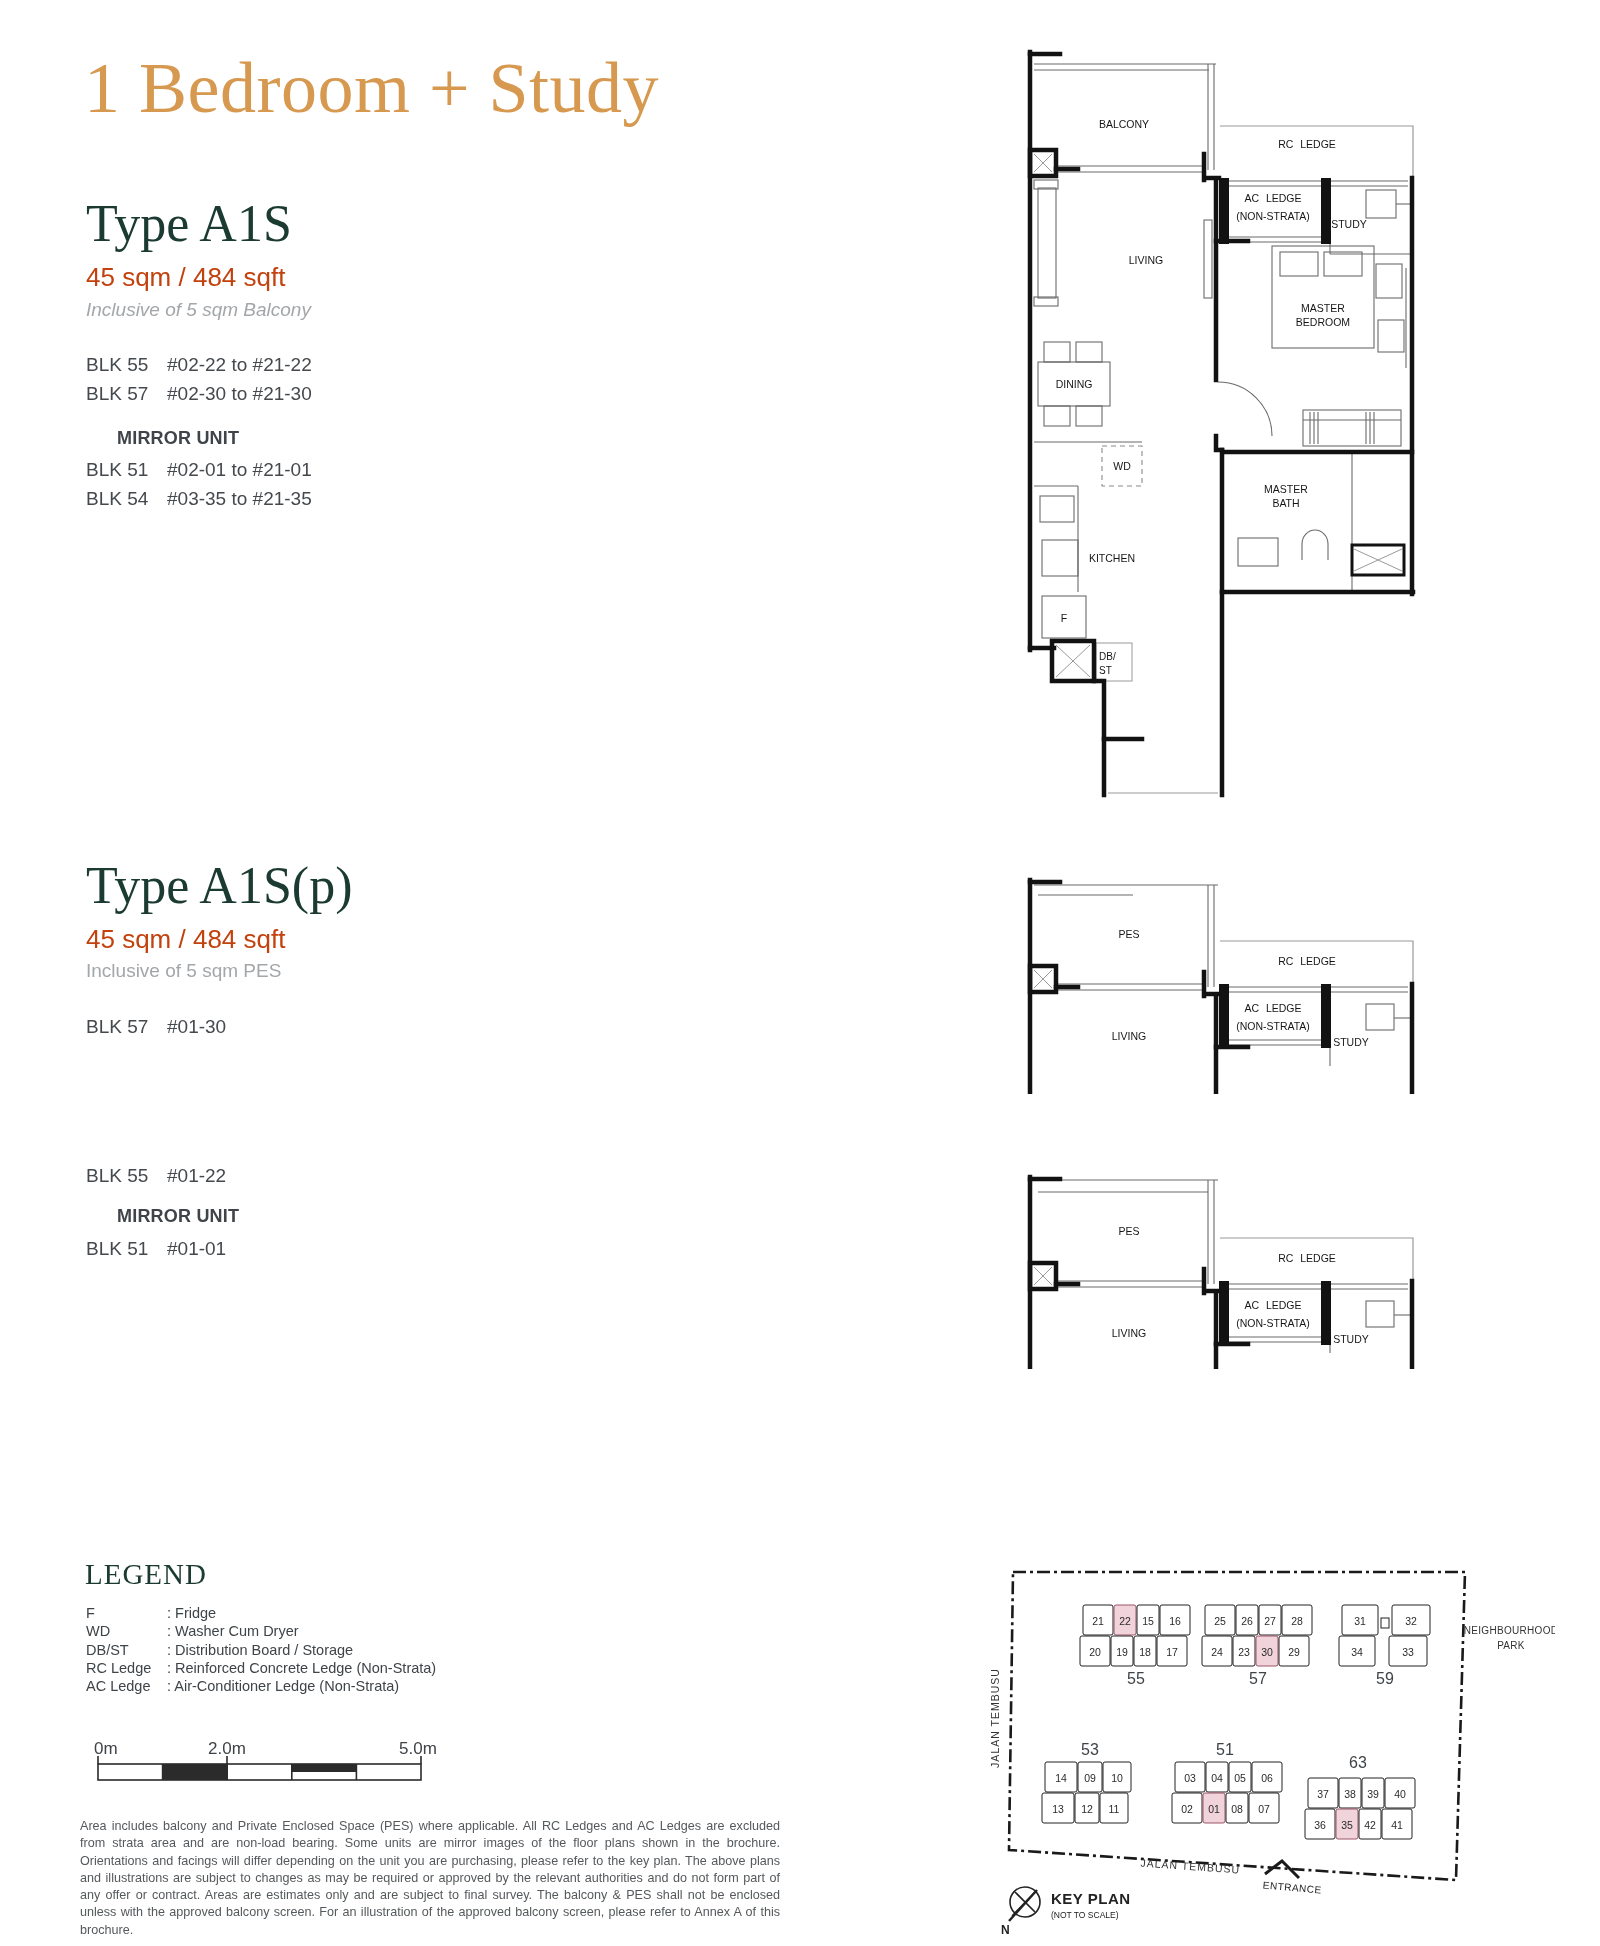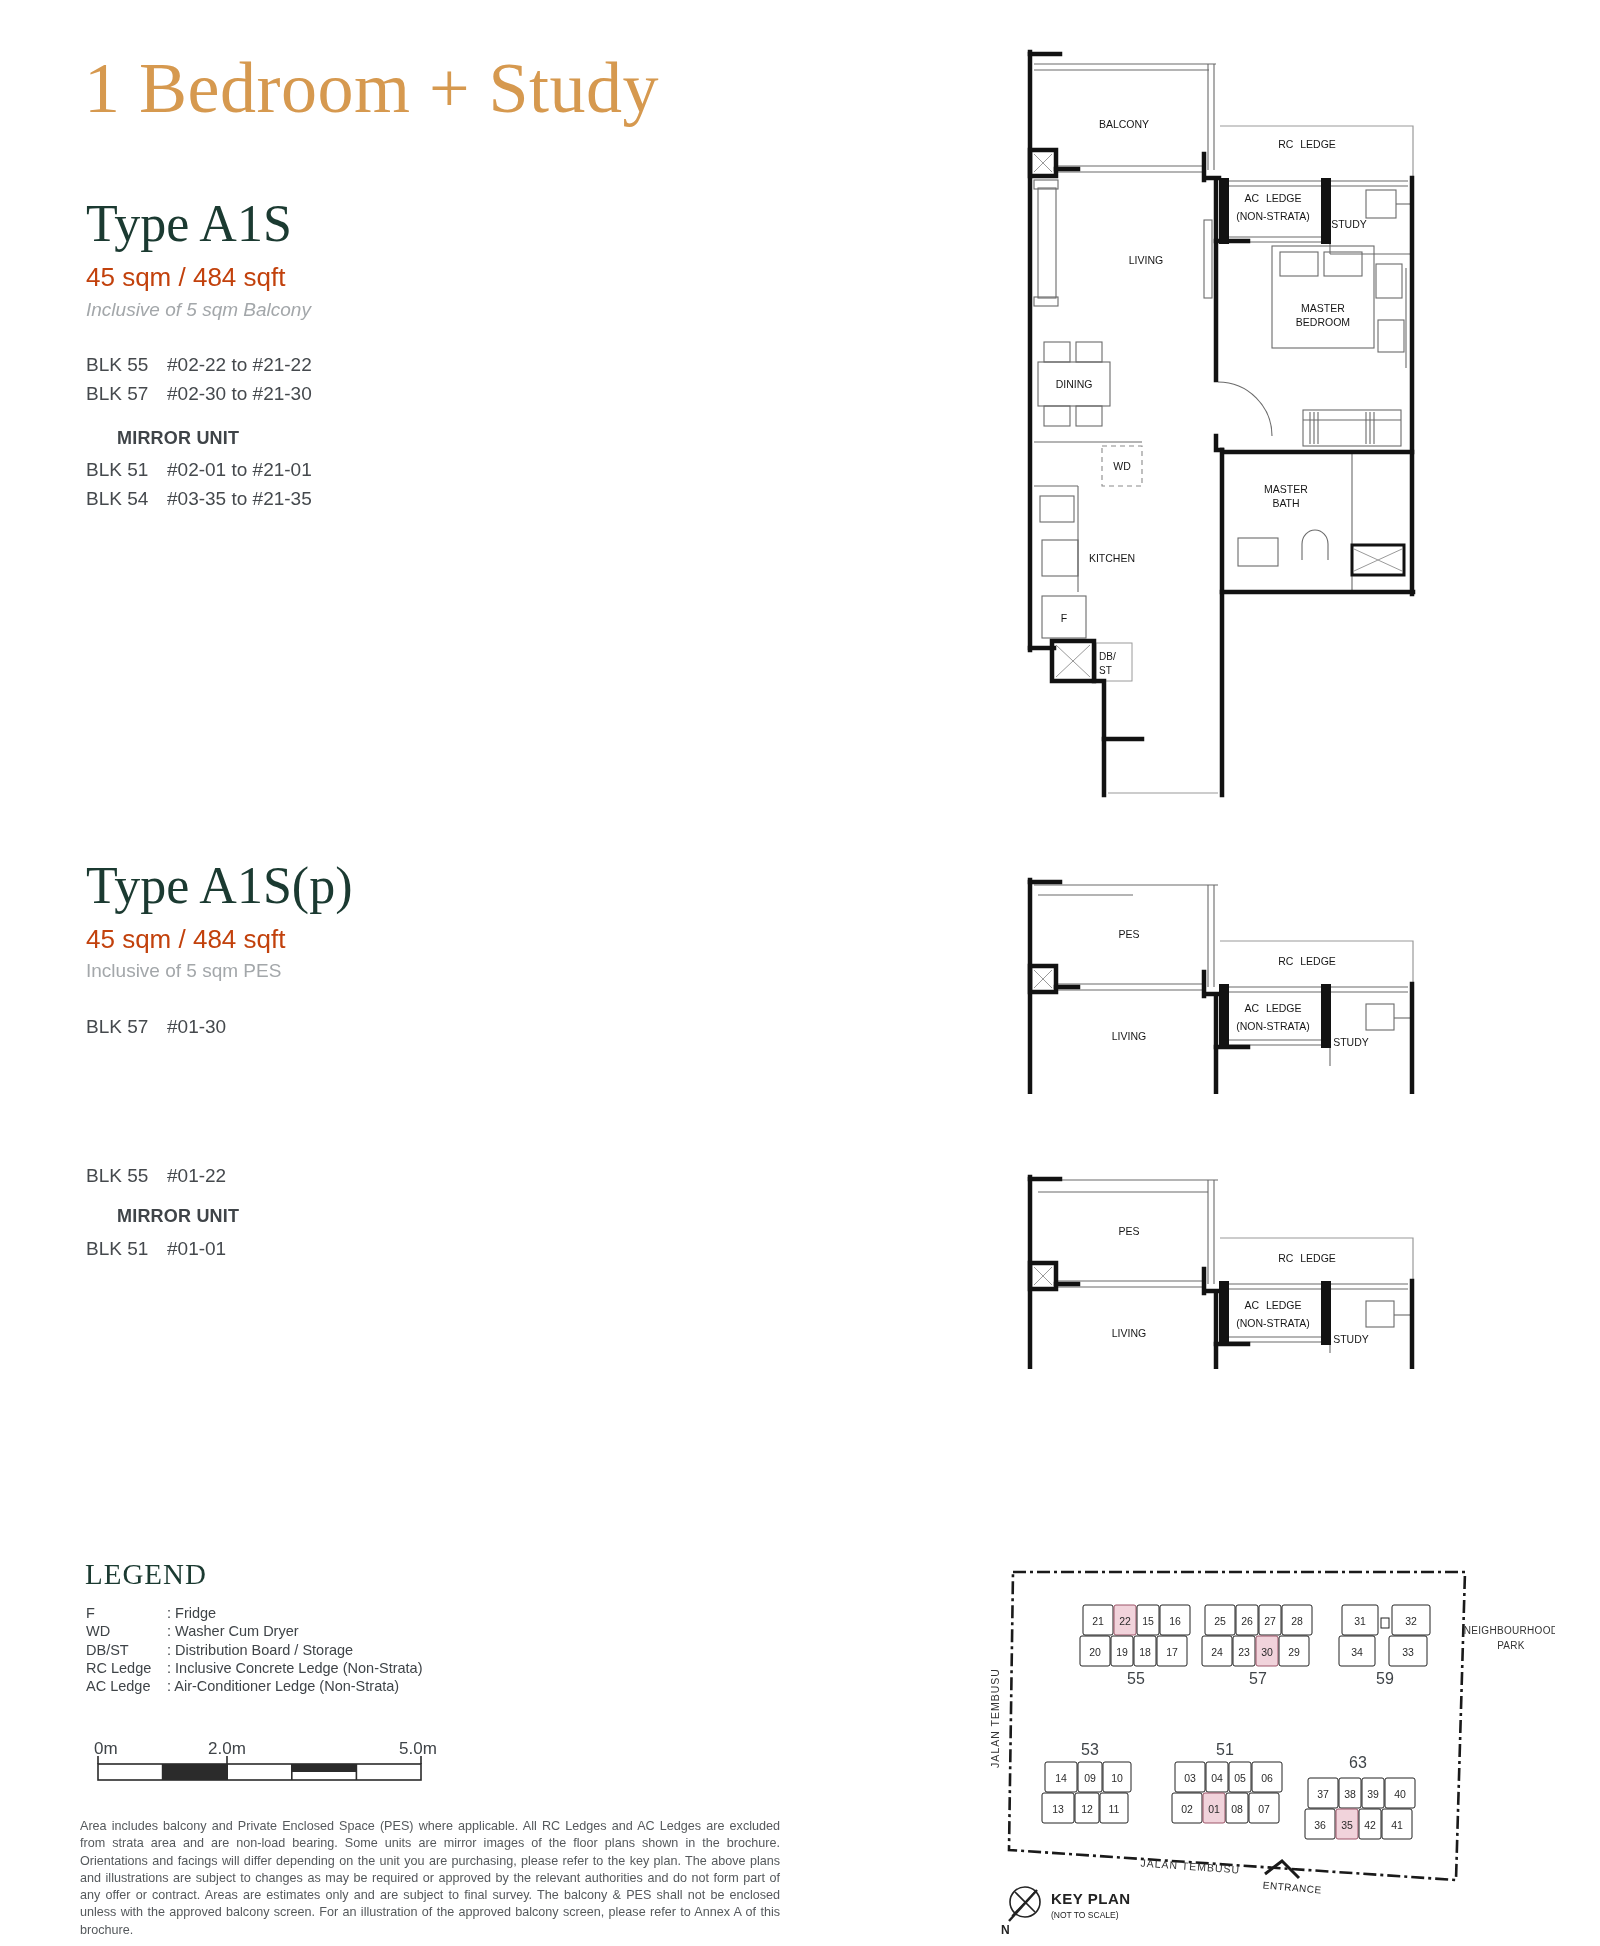--- a/index.html
+++ b/index.html
@@ -62,21 +62,21 @@
 <div class="abs mirror" style="top:1206px;">MIRROR UNIT</div>
 <div class="abs blk-rows" style="top:1234px;">
   <div><span class="blk-label">BLK 51</span><span>#01-01</span></div>
 </div>
 
 <div class="abs serif legend-title">LEGEND</div>
 <div class="abs legend-rows">
   <div><span class="legend-key">F</span><span>: Fridge</span></div>
   <div><span class="legend-key">WD</span><span>: Washer Cum Dryer</span></div>
   <div><span class="legend-key">DB/ST</span><span>: Distribution Board / Storage</span></div>
-  <div><span class="legend-key">RC Ledge</span><span>: Inclusive Concrete Ledge (Non-Strata)</span></div>
+  <div><span class="legend-key">RC Ledge</span><span>: Reinforced Concrete Ledge (Non-Strata)</span></div>
   <div><span class="legend-key">AC Ledge</span><span>: Air-Conditioner Ledge (Non-Strata)</span></div>
 </div>
 
 <svg class="abs" style="left:58px;top:1736px;" width="400" height="54" viewBox="0 0 400 54">
   <text class="sb-label" x="36" y="18">0m</text>
   <text class="sb-label" x="169" y="18" text-anchor="middle">2.0m</text>
   <text class="sb-label" x="360" y="18" text-anchor="middle">5.0m</text>
   <g stroke="#2b2b2b" stroke-width="1.6" fill="none">
     <path d="M40,20 V28 M169,20 V28 M363,20 V28"></path>
     <rect x="40" y="28" width="323" height="16"></rect>

